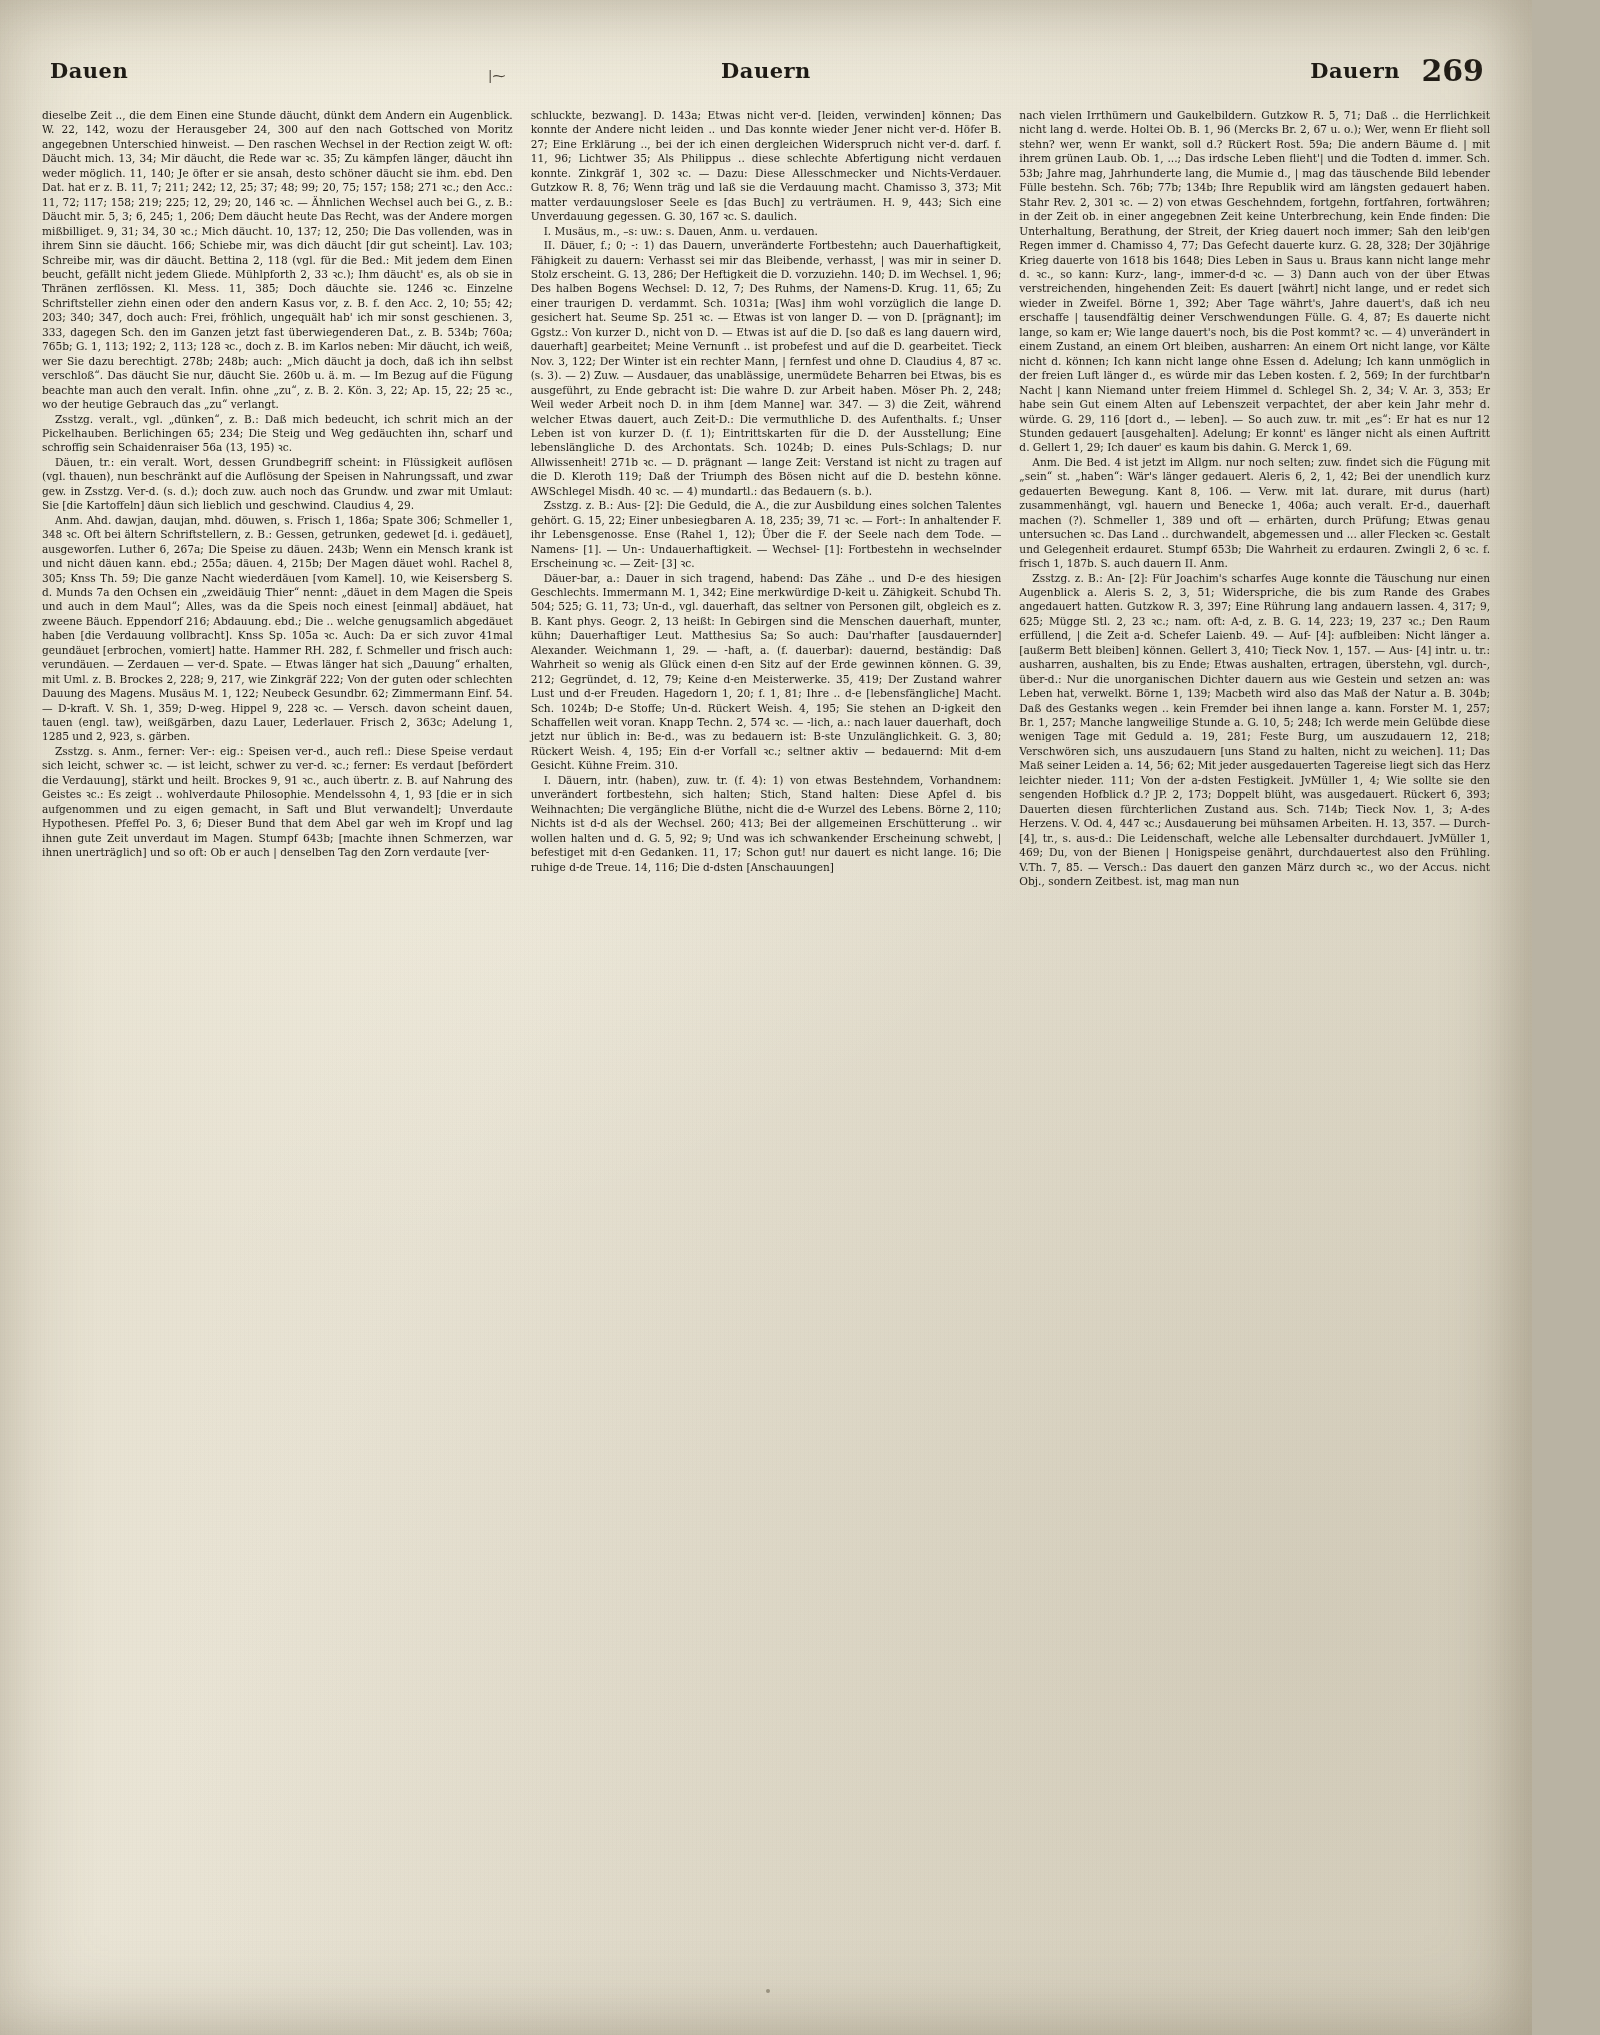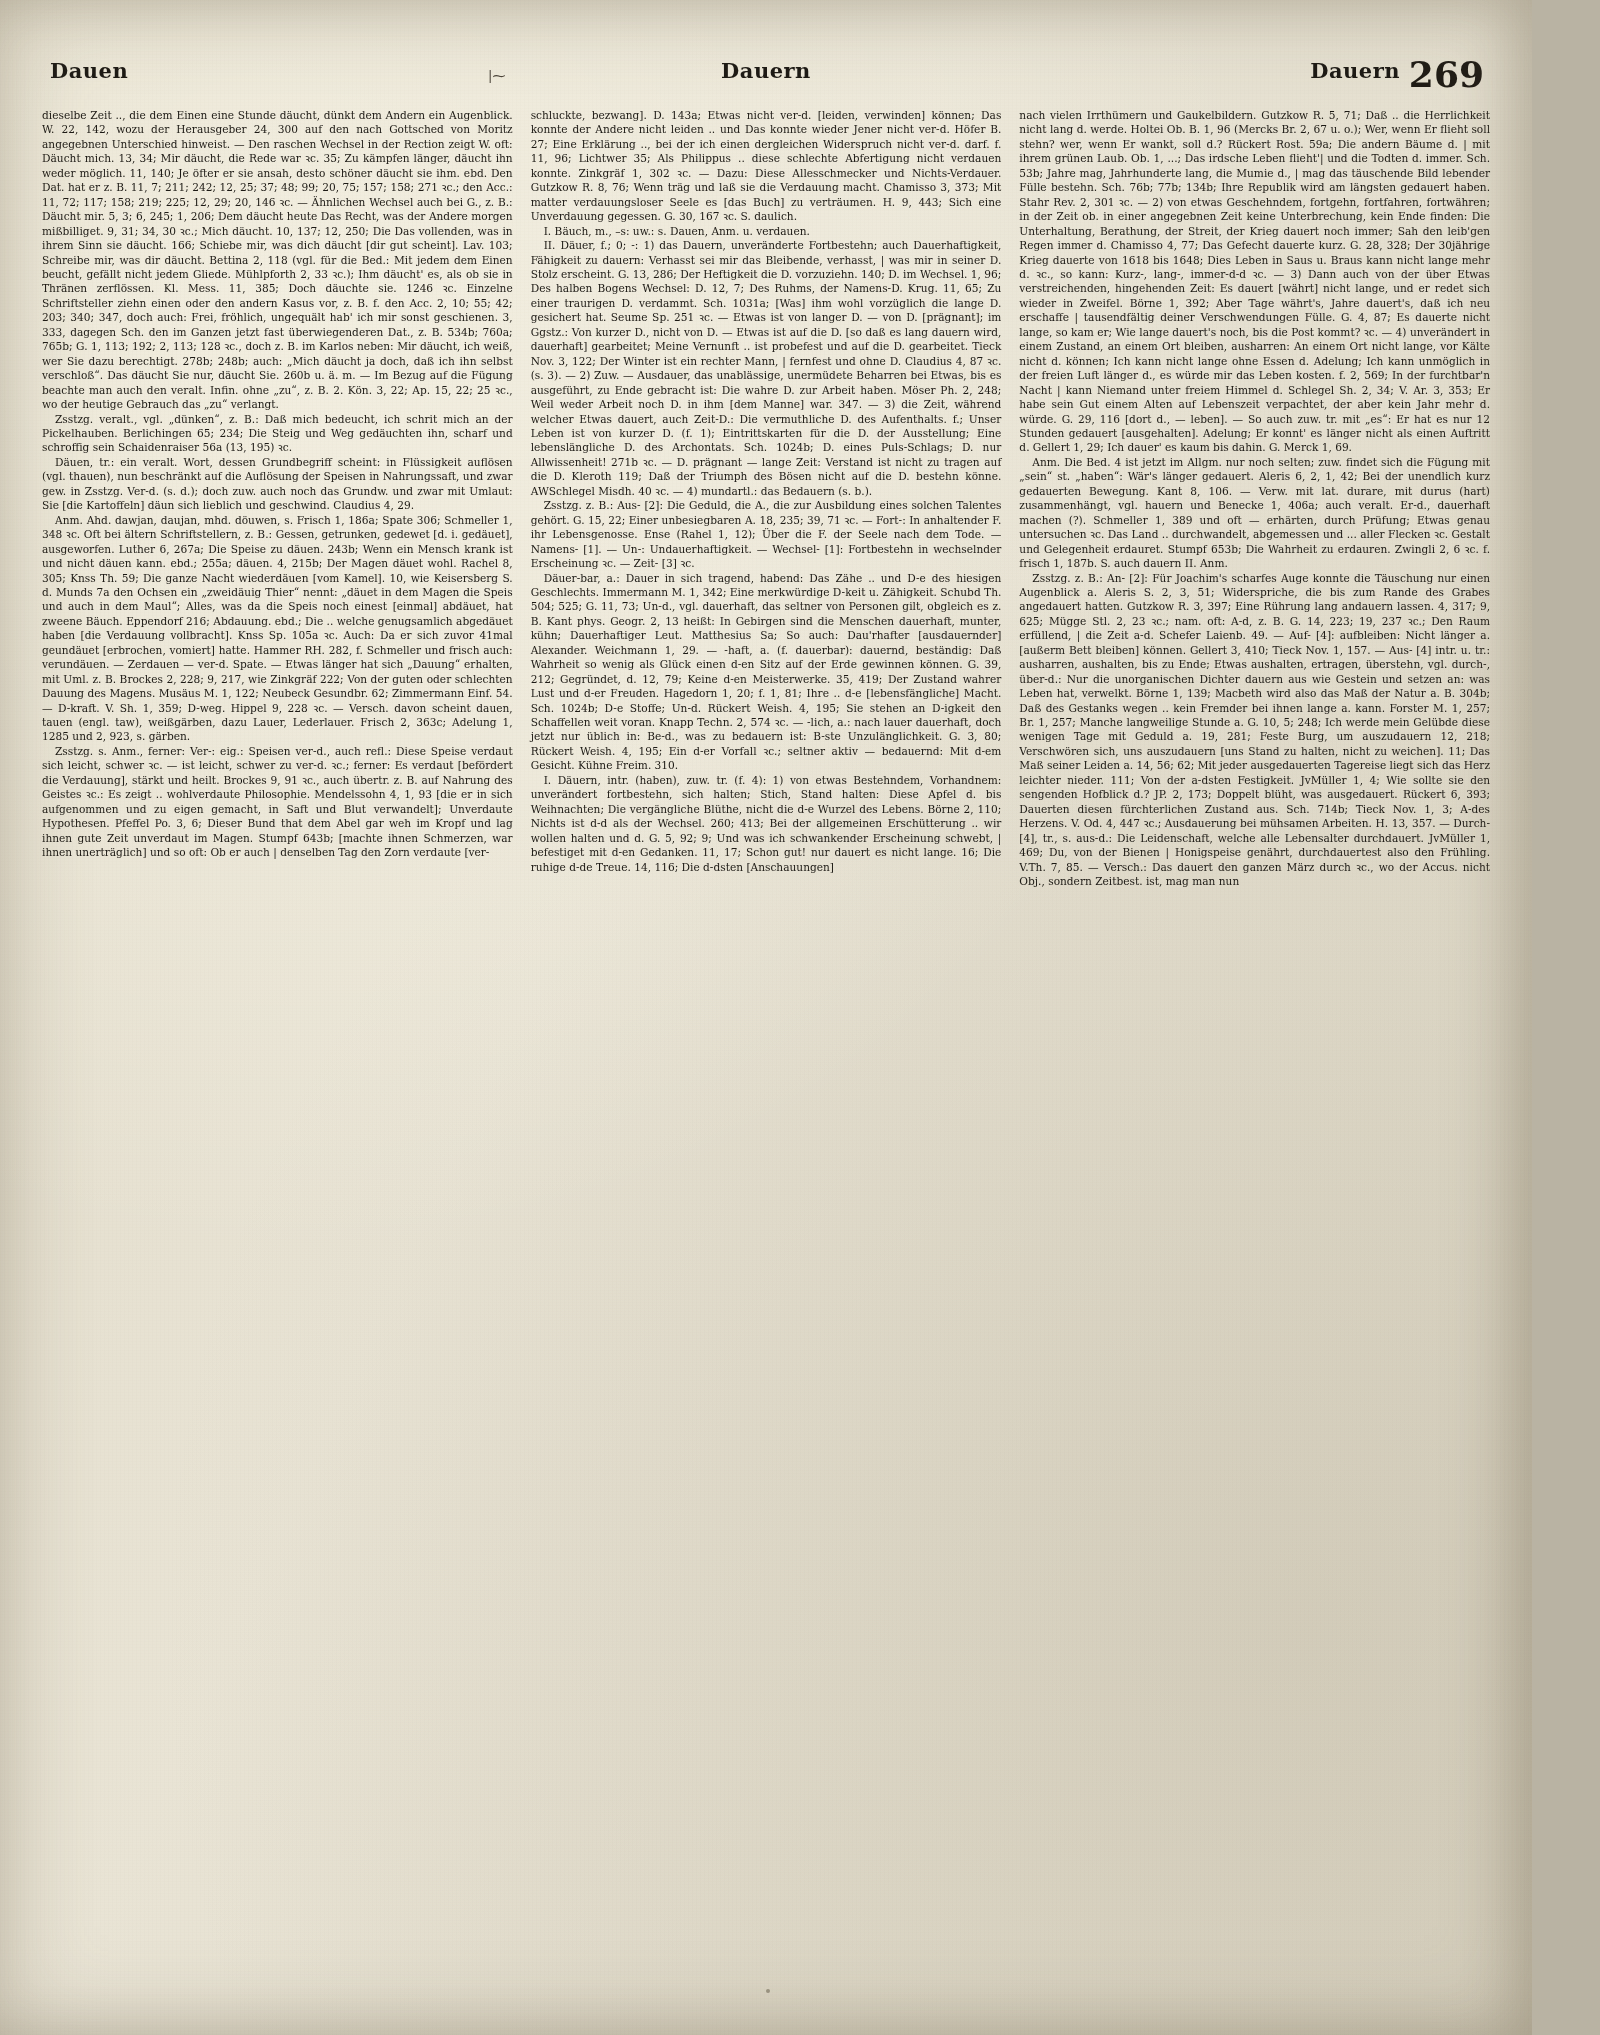--- a/index.html
+++ b/index.html
@@ -58,21 +58,21 @@
     letter-spacing: 0.5px;
     color: #1d1a15;
   }
   .hdr-left  { left: 10px; top: 0; }
   .hdr-mid   { left: 50%; transform: translateX(-50%); top: 0; }
   .hdr-right { right: 92px; top: 0; }
   .hdr-pageno {
     position: absolute;
     right: 8px;
     top: -5px;
-    font-size: 36px;
+    font-size: 30px;
     font-weight: bold;
     color: #201c16;
     font-family: "DejaVu Serif", serif;
   }
   .tickmark {
     position: absolute;
     left: 488px;
     top: 68px;
     font-size: 13px;
     color: #4a4338;
@@ -137,21 +137,21 @@
     <div class="col">
       <p>dieselbe Zeit .., die dem Einen eine Stunde däucht, dünkt dem Andern ein Augenblick. W. 22, 142, wozu der Herausgeber 24, 300 auf den nach Gottsched von Moritz angegebnen Unterschied hinweist. — Den raschen Wechsel in der Rection zeigt W. oft: Däucht mich. 13, 34; Mir däucht, die Rede war ꝛc. 35; Zu kämpfen länger, däucht ihn weder möglich. 11, 140; Je öfter er sie ansah, desto schöner däucht sie ihm. ebd. Den Dat. hat er z. B. 11, 7; 211; 242; 12, 25; 37; 48; 99; 20, 75; 157; 158; 271 ꝛc.; den Acc.: 11, 72; 117; 158; 219; 225; 12, 29; 20, 146 ꝛc. — Ähnlichen Wechsel auch bei G., z. B.: Däucht mir. 5, 3; 6, 245; 1, 206; Dem däucht heute Das Recht, was der Andere morgen mißbilliget. 9, 31; 34, 30 ꝛc.; Mich däucht. 10, 137; 12, 250; Die Das vollenden, was in ihrem Sinn sie däucht. 166; Schiebe mir, was dich däucht [dir gut scheint]. Lav. 103; Schreibe mir, was dir däucht. Bettina 2, 118 (vgl. für die Bed.: Mit jedem dem Einen beucht, gefällt nicht jedem Gliede. Mühlpforth 2, 33 ꝛc.); Ihm däucht' es, als ob sie in Thränen zerflössen. Kl. Mess. 11, 385; Doch däuchte sie. 1246 ꝛc. Einzelne Schriftsteller ziehn einen oder den andern Kasus vor, z. B. f. den Acc. 2, 10; 55; 42; 203; 340; 347, doch auch: Frei, fröhlich, ungequält hab' ich mir sonst geschienen. 3, 333, dagegen Sch. den im Ganzen jetzt fast überwiegenderen Dat., z. B. 534b; 760a; 765b; G. 1, 113; 192; 2, 113; 128 ꝛc., doch z. B. im Karlos neben: Mir däucht, ich weiß, wer Sie dazu berechtigt. 278b; 248b; auch: „Mich däucht ja doch, daß ich ihn selbst verschloß“. Das däucht Sie nur, däucht Sie. 260b u. ä. m. — Im Bezug auf die Fügung beachte man auch den veralt. Infin. ohne „zu“, z. B. 2. Kön. 3, 22; Ap. 15, 22; 25 ꝛc., wo der heutige Gebrauch das „zu“ verlangt.</p>
       <p class="ind">Zsstzg. veralt., vgl. „dünken“, z. B.: Daß mich bedeucht, ich schrit mich an der Pickelhauben. Berlichingen 65; 234; Die Steig und Weg gedäuchten ihn, scharf und schroffig sein Schaidenraiser 56a (13, 195) ꝛc.</p>
       <p class="ind">Däuen, tr.: ein veralt. Wort, dessen Grundbegriff scheint: in Flüssigkeit auflösen (vgl. thauen), nun beschränkt auf die Auflösung der Speisen in Nahrungssaft, und zwar gew. in Zsstzg. Ver-d. (s. d.); doch zuw. auch noch das Grundw. und zwar mit Umlaut: Sie [die Kartoffeln] däun sich lieblich und geschwind. Claudius 4, 29.</p>
       <p class="ind">Anm. Ahd. dawjan, daujan, mhd. döuwen, s. Frisch 1, 186a; Spate 306; Schmeller 1, 348 ꝛc. Oft bei ältern Schriftstellern, z. B.: Gessen, getrunken, gedewet [d. i. gedäuet], ausgeworfen. Luther 6, 267a; Die Speise zu däuen. 243b; Wenn ein Mensch krank ist und nicht däuen kann. ebd.; 255a; däuen. 4, 215b; Der Magen däuet wohl. Rachel 8, 305; Knss Th. 59; Die ganze Nacht wiederdäuen [vom Kamel]. 10, wie Keisersberg S. d. Munds 7a den Ochsen ein „zweidäuig Thier“ nennt: „däuet in dem Magen die Speis und auch in dem Maul“; Alles, was da die Speis noch einest [einmal] abdäuet, hat zweene Bäuch. Eppendorf 216; Abdauung. ebd.; Die .. welche genugsamlich abgedäuet haben [die Verdauung vollbracht]. Knss Sp. 105a ꝛc. Auch: Da er sich zuvor 41mal geundäuet [erbrochen, vomiert] hatte. Hammer RH. 282, f. Schmeller und frisch auch: verundäuen. — Zerdauen — ver-d. Spate. — Etwas länger hat sich „Dauung“ erhalten, mit Uml. z. B. Brockes 2, 228; 9, 217, wie Zinkgräf 222; Von der guten oder schlechten Dauung des Magens. Musäus M. 1, 122; Neubeck Gesundbr. 62; Zimmermann Einf. 54. — D-kraft. V. Sh. 1, 359; D-weg. Hippel 9, 228 ꝛc. — Versch. davon scheint dauen, tauen (engl. taw), weißgärben, dazu Lauer, Lederlauer. Frisch 2, 363c; Adelung 1, 1285 und 2, 923, s. gärben.</p>
       <p class="ind">Zsstzg. s. Anm., ferner: Ver-: eig.: Speisen ver-d., auch refl.: Diese Speise verdaut sich leicht, schwer ꝛc. — ist leicht, schwer zu ver-d. ꝛc.; ferner: Es verdaut [befördert die Verdauung], stärkt und heilt. Brockes 9, 91 ꝛc., auch übertr. z. B. auf Nahrung des Geistes ꝛc.: Es zeigt .. wohlverdaute Philosophie. Mendelssohn 4, 1, 93 [die er in sich aufgenommen und zu eigen gemacht, in Saft und Blut verwandelt]; Unverdaute Hypothesen. Pfeffel Po. 3, 6; Dieser Bund that dem Abel gar weh im Kropf und lag ihnen gute Zeit unverdaut im Magen. Stumpf 643b; [machte ihnen Schmerzen, war ihnen unerträglich] und so oft: Ob er auch | denselben Tag den Zorn verdaute [ver-</p>
     </div>
 
     <div class="col">
       <p>schluckte, bezwang]. D. 143a; Etwas nicht ver-d. [leiden, verwinden] können; Das konnte der Andere nicht leiden .. und Das konnte wieder Jener nicht ver-d. Höfer B. 27; Eine Erklärung .., bei der ich einen dergleichen Widerspruch nicht ver-d. darf. f. 11, 96; Lichtwer 35; Als Philippus .. diese schlechte Abfertigung nicht verdauen konnte. Zinkgräf 1, 302 ꝛc. — Dazu: Diese Allesschmecker und Nichts-Verdauer. Gutzkow R. 8, 76; Wenn träg und laß sie die Verdauung macht. Chamisso 3, 373; Mit matter verdauungsloser Seele es [das Buch] zu verträumen. H. 9, 443; Sich eine Unverdauung gegessen. G. 30, 167 ꝛc. S. daulich.</p>
-      <p class="ind">I. Bäuch, m., –s: uw.: s. Dauen, Anm. u. verdauen.</p>
+      <p class="ind">I. Musäus, m., –s: uw.: s. Dauen, Anm. u. verdauen.</p>
       <p class="ind">II. Däuer, f.; 0; -: 1) das Dauern, unveränderte Fortbestehn; auch Dauerhaftigkeit, Fähigkeit zu dauern: Verhasst sei mir das Bleibende, verhasst, | was mir in seiner D. Stolz erscheint. G. 13, 286; Der Heftigkeit die D. vorzuziehn. 140; D. im Wechsel. 1, 96; Des halben Bogens Wechsel: D. 12, 7; Des Ruhms, der Namens-D. Krug. 11, 65; Zu einer traurigen D. verdammt. Sch. 1031a; [Was] ihm wohl vorzüglich die lange D. gesichert hat. Seume Sp. 251 ꝛc. — Etwas ist von langer D. — von D. [prägnant]; im Ggstz.: Von kurzer D., nicht von D. — Etwas ist auf die D. [so daß es lang dauern wird, dauerhaft] gearbeitet; Meine Vernunft .. ist probefest und auf die D. gearbeitet. Tieck Nov. 3, 122; Der Winter ist ein rechter Mann, | fernfest und ohne D. Claudius 4, 87 ꝛc. (s. 3). — 2) Zuw. — Ausdauer, das unablässige, unermüdete Beharren bei Etwas, bis es ausgeführt, zu Ende gebracht ist: Die wahre D. zur Arbeit haben. Möser Ph. 2, 248; Weil weder Arbeit noch D. in ihm [dem Manne] war. 347. — 3) die Zeit, während welcher Etwas dauert, auch Zeit-D.: Die vermuthliche D. des Aufenthalts. f.; Unser Leben ist von kurzer D. (f. 1); Eintrittskarten für die D. der Ausstellung; Eine lebenslängliche D. des Archontats. Sch. 1024b; D. eines Puls-Schlags; D. nur Allwissenheit! 271b ꝛc. — D. prägnant — lange Zeit: Verstand ist nicht zu tragen auf die D. Kleroth 119; Daß der Triumph des Bösen nicht auf die D. bestehn könne. AWSchlegel Misdh. 40 ꝛc. — 4) mundartl.: das Bedauern (s. b.).</p>
       <p class="ind">Zsstzg. z. B.: Aus- [2]: Die Geduld, die A., die zur Ausbildung eines solchen Talentes gehört. G. 15, 22; Einer unbesiegbaren A. 18, 235; 39, 71 ꝛc. — Fort-: In anhaltender F. ihr Lebensgenosse. Ense (Rahel 1, 12); Über die F. der Seele nach dem Tode. — Namens- [1]. — Un-: Undauerhaftigkeit. — Wechsel- [1]: Fortbestehn in wechselnder Erscheinung ꝛc. — Zeit- [3] ꝛc.</p>
       <p class="ind">Däuer-bar, a.: Dauer in sich tragend, habend: Das Zähe .. und D-e des hiesigen Geschlechts. Immermann M. 1, 342; Eine merkwürdige D-keit u. Zähigkeit. Schubd Th. 504; 525; G. 11, 73; Un-d., vgl. dauerhaft, das seltner von Personen gilt, obgleich es z. B. Kant phys. Geogr. 2, 13 heißt: In Gebirgen sind die Menschen dauerhaft, munter, kühn; Dauerhaftiger Leut. Matthesius Sa; So auch: Dau'rhafter [ausdauernder] Alexander. Weichmann 1, 29. — -haft, a. (f. dauerbar): dauernd, beständig: Daß Wahrheit so wenig als Glück einen d-en Sitz auf der Erde gewinnen können. G. 39, 212; Gegründet, d. 12, 79; Keine d-en Meisterwerke. 35, 419; Der Zustand wahrer Lust und d-er Freuden. Hagedorn 1, 20; f. 1, 81; Ihre .. d-e [lebensfängliche] Macht. Sch. 1024b; D-e Stoffe; Un-d. Rückert Weish. 4, 195; Sie stehen an D-igkeit den Schaffellen weit voran. Knapp Techn. 2, 574 ꝛc. — -lich, a.: nach lauer dauerhaft, doch jetzt nur üblich in: Be-d., was zu bedauern ist: B-ste Unzulänglichkeit. G. 3, 80; Rückert Weish. 4, 195; Ein d-er Vorfall ꝛc.; seltner aktiv — bedauernd: Mit d-em Gesicht. Kühne Freim. 310.</p>
       <p class="ind">I. Däuern, intr. (haben), zuw. tr. (f. 4): 1) von etwas Bestehndem, Vorhandnem: unverändert fortbestehn, sich halten; Stich, Stand halten: Diese Apfel d. bis Weihnachten; Die vergängliche Blüthe, nicht die d-e Wurzel des Lebens. Börne 2, 110; Nichts ist d-d als der Wechsel. 260; 413; Bei der allgemeinen Erschütterung .. wir wollen halten und d. G. 5, 92; 9; Und was ich schwankender Erscheinung schwebt, | befestiget mit d-en Gedanken. 11, 17; Schon gut! nur dauert es nicht lange. 16; Die ruhige d-de Treue. 14, 116; Die d-dsten [Anschauungen]</p>
     </div>
 
     <div class="col">
       <p>nach vielen Irrthümern und Gaukelbildern. Gutzkow R. 5, 71; Daß .. die Herrlichkeit nicht lang d. werde. Holtei Ob. B. 1, 96 (Mercks Br. 2, 67 u. o.); Wer, wenn Er flieht soll stehn? wer, wenn Er wankt, soll d.? Rückert Rost. 59a; Die andern Bäume d. | mit ihrem grünen Laub. Ob. 1, ...; Das irdsche Leben flieht'| und die Todten d. immer. Sch. 53b; Jahre mag, Jahrhunderte lang, die Mumie d., | mag das täuschende Bild lebender Fülle bestehn. Sch. 76b; 77b; 134b; Ihre Republik wird am längsten gedauert haben. Stahr Rev. 2, 301 ꝛc. — 2) von etwas Geschehndem, fortgehn, fortfahren, fortwähren; in der Zeit ob. in einer angegebnen Zeit keine Unterbrechung, kein Ende finden: Die Unterhaltung, Berathung, der Streit, der Krieg dauert noch immer; Sah den leib'gen Regen immer d. Chamisso 4, 77; Das Gefecht dauerte kurz. G. 28, 328; Der 30jährige Krieg dauerte von 1618 bis 1648; Dies Leben in Saus u. Braus kann nicht lange mehr d. ꝛc., so kann: Kurz-, lang-, immer-d-d ꝛc. — 3) Dann auch von der über Etwas verstreichenden, hingehenden Zeit: Es dauert [währt] nicht lange, und er redet sich wieder in Zweifel. Börne 1, 392; Aber Tage währt's, Jahre dauert's, daß ich neu erschaffe | tausendfältig deiner Verschwendungen Fülle. G. 4, 87; Es dauerte nicht lange, so kam er; Wie lange dauert's noch, bis die Post kommt? ꝛc. — 4) unverändert in einem Zustand, an einem Ort bleiben, ausharren: An einem Ort nicht lange, vor Kälte nicht d. können; Ich kann nicht lange ohne Essen d. Adelung; Ich kann unmöglich in der freien Luft länger d., es würde mir das Leben kosten. f. 2, 569; In der furchtbar'n Nacht | kann Niemand unter freiem Himmel d. Schlegel Sh. 2, 34; V. Ar. 3, 353; Er habe sein Gut einem Alten auf Lebenszeit verpachtet, der aber kein Jahr mehr d. würde. G. 29, 116 [dort d., — leben]. — So auch zuw. tr. mit „es“: Er hat es nur 12 Stunden gedauert [ausgehalten]. Adelung; Er konnt' es länger nicht als einen Auftritt d. Gellert 1, 29; Ich dauer' es kaum bis dahin. G. Merck 1, 69.</p>
       <p class="ind">Anm. Die Bed. 4 ist jetzt im Allgm. nur noch selten; zuw. findet sich die Fügung mit „sein“ st. „haben“: Wär's länger gedauert. Aleris 6, 2, 1, 42; Bei der unendlich kurz gedauerten Bewegung. Kant 8, 106. — Verw. mit lat. durare, mit durus (hart) zusammenhängt, vgl. hauern und Benecke 1, 406a; auch veralt. Er-d., dauerhaft machen (?). Schmeller 1, 389 und oft — erhärten, durch Prüfung; Etwas genau untersuchen ꝛc. Das Land .. durchwandelt, abgemessen und ... aller Flecken ꝛc. Gestalt und Gelegenheit erdauret. Stumpf 653b; Die Wahrheit zu erdauren. Zwingli 2, 6 ꝛc. f. frisch 1, 187b. S. auch dauern II. Anm.</p>
       <p class="ind">Zsstzg. z. B.: An- [2]: Für Joachim's scharfes Auge konnte die Täuschung nur einen Augenblick a. Aleris S. 2, 3, 51; Widerspriche, die bis zum Rande des Grabes angedauert hatten. Gutzkow R. 3, 397; Eine Rührung lang andauern lassen. 4, 317; 9, 625; Mügge Stl. 2, 23 ꝛc.; nam. oft: A-d, z. B. G. 14, 223; 19, 237 ꝛc.; Den Raum erfüllend, | die Zeit a-d. Schefer Laienb. 49. — Auf- [4]: aufbleiben: Nicht länger a. [außerm Bett bleiben] können. Gellert 3, 410; Tieck Nov. 1, 157. — Aus- [4] intr. u. tr.: ausharren, aushalten, bis zu Ende; Etwas aushalten, ertragen, überstehn, vgl. durch-, über-d.: Nur die unorganischen Dichter dauern aus wie Gestein und setzen an: was Leben hat, verwelkt. Börne 1, 139; Macbeth wird also das Maß der Natur a. B. 304b; Daß des Gestanks wegen .. kein Fremder bei ihnen lange a. kann. Forster M. 1, 257; Br. 1, 257; Manche langweilige Stunde a. G. 10, 5; 248; Ich werde mein Gelübde diese wenigen Tage mit Geduld a. 19, 281; Feste Burg, um auszudauern 12, 218; Verschwören sich, uns auszudauern [uns Stand zu halten, nicht zu weichen]. 11; Das Maß seiner Leiden a. 14, 56; 62; Mit jeder ausgedauerten Tagereise liegt sich das Herz leichter nieder. 111; Von der a-dsten Festigkeit. JvMüller 1, 4; Wie sollte sie den sengenden Hofblick d.? JP. 2, 173; Doppelt blüht, was ausgedauert. Rückert 6, 393; Dauerten diesen fürchterlichen Zustand aus. Sch. 714b; Tieck Nov. 1, 3; A-des Herzens. V. Od. 4, 447 ꝛc.; Ausdauerung bei mühsamen Arbeiten. H. 13, 357. — Durch- [4], tr., s. aus-d.: Die Leidenschaft, welche alle Lebensalter durchdauert. JvMüller 1, 469; Du, von der Bienen | Honigspeise genährt, durchdauertest also den Frühling. V.Th. 7, 85. — Versch.: Das dauert den ganzen März durch ꝛc., wo der Accus. nicht Obj., sondern Zeitbest. ist, mag man nun</p>

